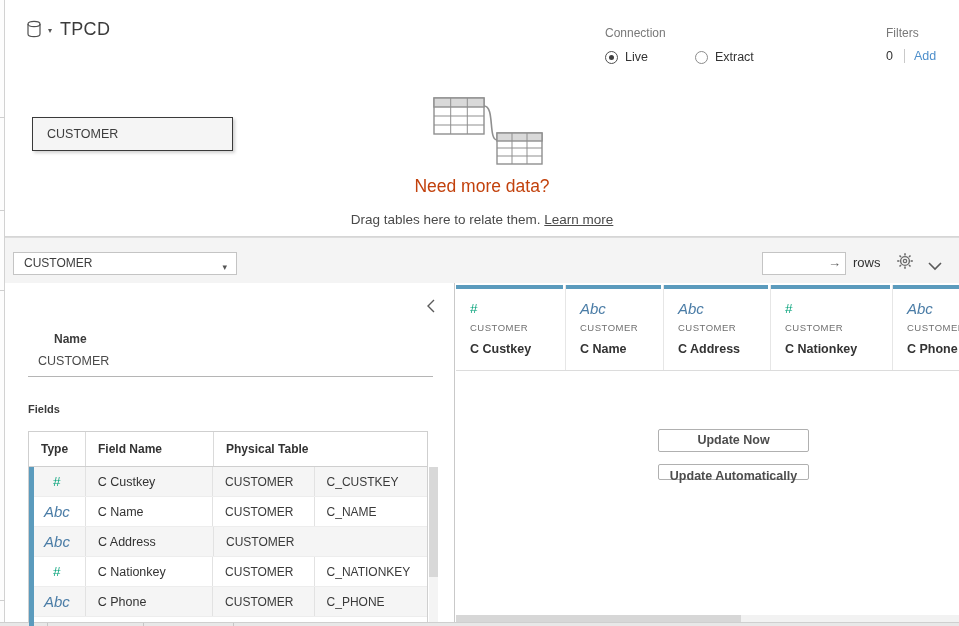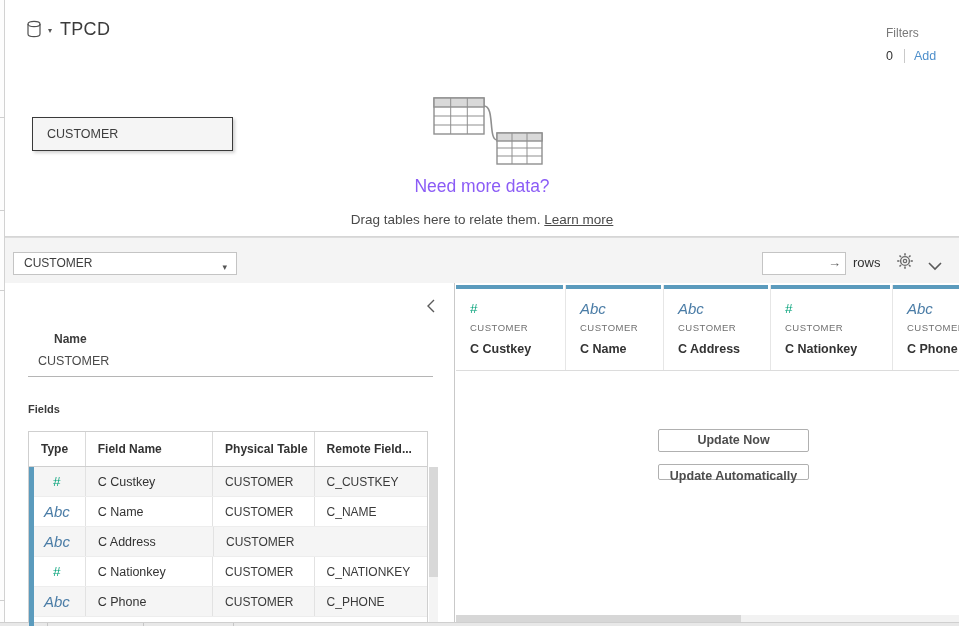--- a/index.html
+++ b/index.html
@@ -29,21 +29,21 @@
   .filters-row { margin-top:9px; display:flex; align-items:center; font-size:12.5px; }
   .filters-count { color:#333; }
   .filters-divider { display:inline-block; width:1px; height:14px; background:#c9c9c9; margin:0 9px 0 11px; }
   .filters-add { color:#4e8fcb; cursor:pointer; }
   .table-pill {
     position:absolute; left:27px; top:117px; width:201px; height:34px;
     background:#f5f5f5; border:1px solid #3a3a3a; box-shadow:2px 2px 3px rgba(0,0,0,0.18);
     font-size:12.5px; color:#3d3d3d; line-height:32px; padding-left:14px; cursor:pointer;
   }
   .empty-graphic { position:absolute; left:415px; top:92px; }
-  .empty-title { position:absolute; left:0; right:0; top:176px; text-align:center; font-size:17.5px; font-weight:500; color:#8b5cf6; }
+  .empty-title { position:absolute; left:0; right:0; top:176px; text-align:center; font-size:17.5px; font-weight:500; color:#c2410c; }
   .empty-hint { position:absolute; left:0; right:0; top:212px; text-align:center; font-size:13.5px; color:#4a4a4a; }
   .learn-more { text-decoration:underline; cursor:pointer; }
 
   
   .toolbar { position:absolute; left:5px; top:237px; width:954px; height:46px; background:#f4f4f4; border-top:1px solid #dcdcdc; }
   .table-select {
     position:absolute; left:8px; top:14px; width:224px; height:23px; background:#fff;
     border:1px solid #c4c4c4; font-size:12px; color:#3d3d3d; line-height:21px; padding-left:10px; cursor:pointer;
   }
   .select-caret { position:absolute; right:9px; top:4px; font-size:9px; color:#555; }
@@ -123,20 +123,29 @@
   <div class="canvas">
     <span class="db-icon">
       <svg width="20" height="22" viewBox="0 0 20 22" fill="none" stroke="#4f4f4f" stroke-width="1.2">
         <ellipse cx="10" cy="5" rx="6" ry="2.6"></ellipse>
         <path d="M4 5 v10 c0 1.5 2.7 2.6 6 2.6 s6 -1.1 6 -2.6 V5"></path>
       </svg>
     </span>
     <span class="db-caret">▾</span>
     <span class="ds-title">TPCD</span>
 
+    <div class="connection-group">
+      <div class="group-label">Connection</div>
+      <div class="radio-row">
+        <span class="radio checked"></span>
+        <span class="radio-label">Live</span>
+        <span class="radio radio-extract"></span>
+        <span class="radio-label">Extract</span>
+      </div>
+    </div>
 
     <div class="filters-group">
       <div class="group-label">Filters</div>
       <div class="filters-row">
         <span class="filters-count">0</span>
         <span class="filters-divider"></span>
         <span class="filters-add">Add</span>
       </div>
     </div>
 
@@ -208,21 +217,20 @@
     <div class="name-label">Name</div>
     <div class="name-value">CUSTOMER</div>
     <div class="name-underline"></div>
     <div class="fields-label">Fields</div>
 
     <div class="fields-table">
       <div class="ft-header">
           <div class="ft-h" style="width: 57px;">Type</div>
           <div class="ft-h" style="width: 128px;">Field Name</div>
           <div class="ft-h" style="width: 102px;">Physical Table</div>
-          <div class="ft-h" style="width: 113px;">Remote Field...</div>
         </div>
       <div class="ft-body">
   <div class="ft-row">
     <div class="ft-cell ft-type type-number">#</div>
     <div class="ft-cell ft-name">C Custkey</div>
     <div class="ft-cell ft-phys">CUSTOMER</div>
     <div class="ft-cell ft-remote">C_CUSTKEY</div>
   </div>
 
   <div class="ft-row">

